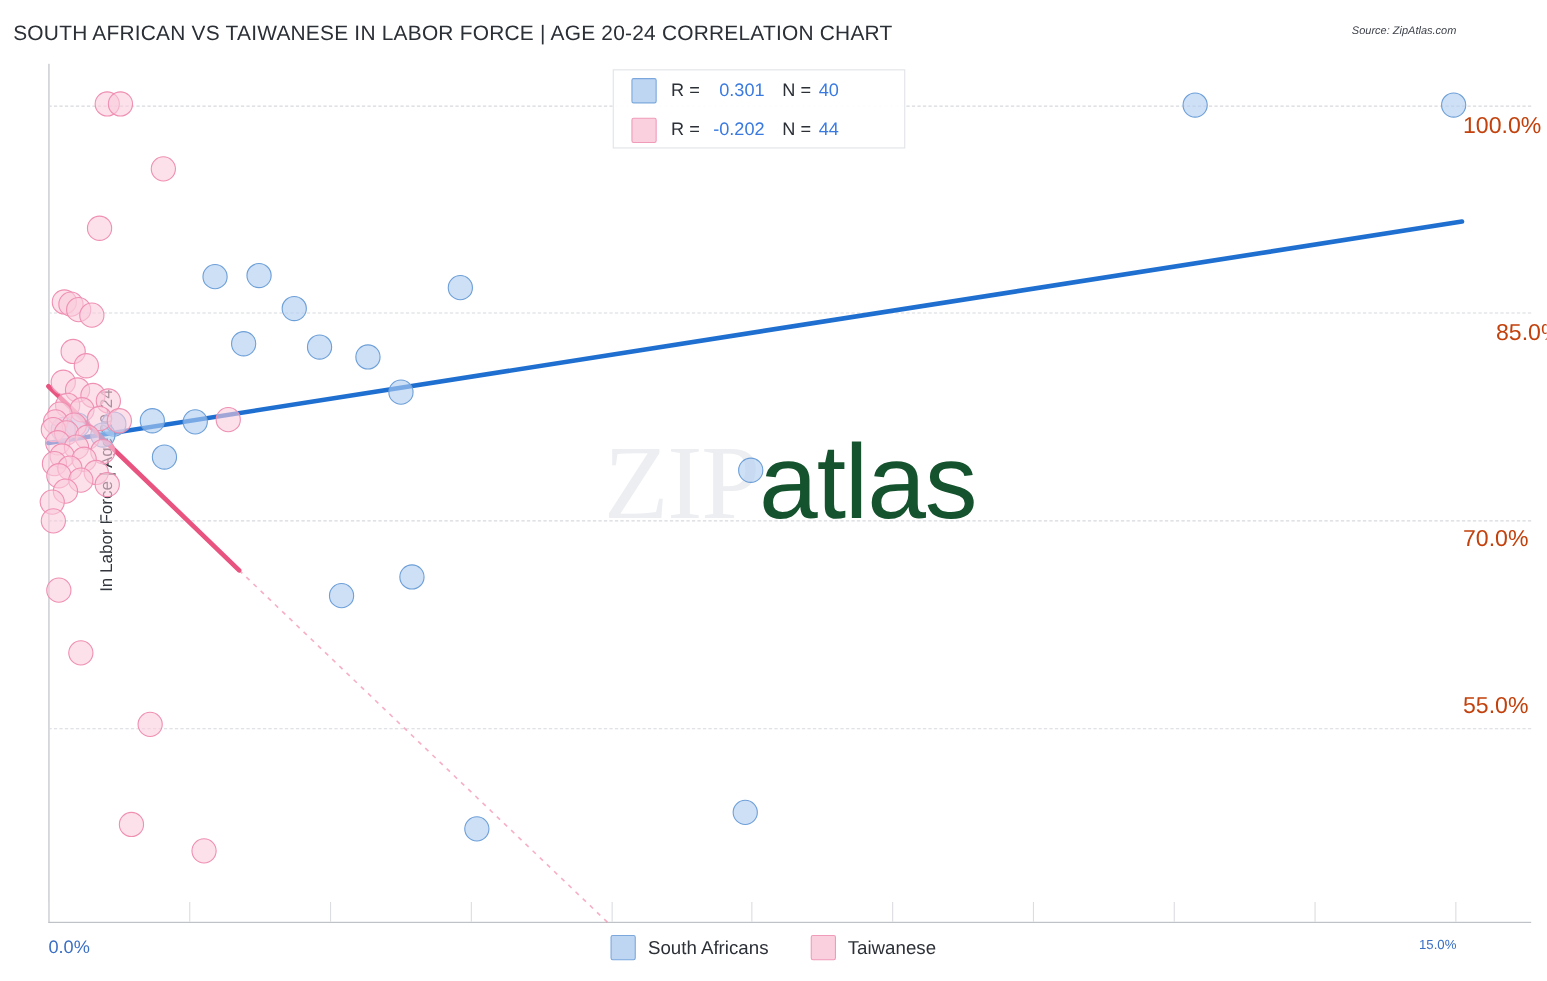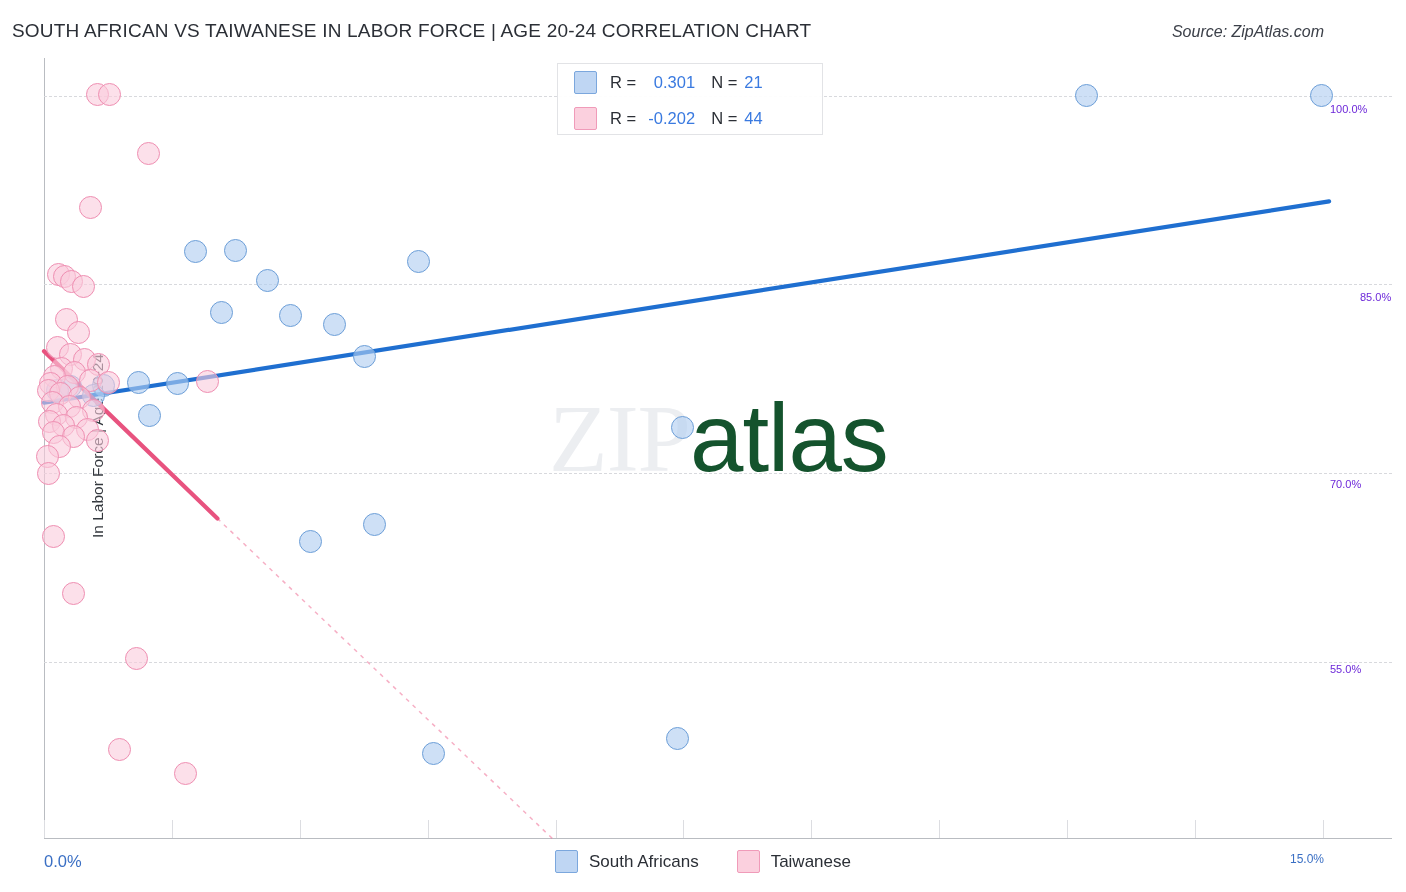--- a/index.html
+++ b/index.html
@@ -13,21 +13,21 @@
   #root { position: relative; width: 1336px; height: 892px; }
 
   
   .chart-title {
     position: absolute; left: 12px; top: 20px;
     font-size: 19px; letter-spacing: .2px;
     color: #2b2f36; white-space: nowrap;
   }
   .source-note {
     position: absolute; right: 12px; top: 23px;
-    font-size: 16px; font-style: italic; color: #3c4049;
+    font-size: 10px; font-style: italic; color: #3c4049;
     white-space: nowrap;
   }
 
   
   .plot {
     position: absolute;
     left: 44px; top: 58px;
     width: 1348px; height: 780px;
   }
   .axis-y-line {
@@ -41,21 +41,21 @@
   .gridline {
     position: absolute; left: 0; width: 1348px; height: 0;
     border-top: 1px dashed #d8d9dd;
   }
   .tick-x {
     position: absolute; bottom: 0; width: 1px; height: 18px;
     background: #dcdde1;
   }
   .ylabel-right {
     position: absolute;
-    font-size: 11px; color: #6d28d9;
+    font-size: 21px; color: #c2410c;
     white-space: nowrap;
   }
   .axis-y-title {
     position: absolute;
     left: 6px; top: 50%;
     transform: translateY(-50%) rotate(-90deg);
     transform-origin: center center;
     font-size: 15.5px; color: #33373d; white-space: nowrap;
   }
   .x-min-label {
@@ -260,33 +260,33 @@
         <div class="pt pink" style="width: 23px; height: 23px; left: 81.0627px; top: 588.597px;"></div>
         <div class="pt pink" style="width: 23px; height: 23px; left: 63.988px; top: 680.435px;"></div>
         <div class="pt pink" style="width: 23px; height: 23px; left: 129.591px; top: 704.339px;"></div>
       </div>
   </div>
 
   <div id="ylabels">
       <div class="ylabel-right" style="left: 1330px; top: 102.742px;">100.0%</div>
       <div class="ylabel-right" style="left: 1360px; top: 291.452px;">85.0%</div>
       <div class="ylabel-right" style="left: 1330px; top: 478px;">70.0%</div>
-      <div class="ylabel-right" style="left: 1330px; top: 663px;">55.0%</div>
+      <div class="ylabel-right" style="left: 1330px; top: 630px;">55.0%</div>
     </div>
 
   <div class="x-min-label">0.0%</div>
   <div class="x-max-label">15.0%</div>
 
   <div class="stats-box">
     <div class="stats-row">
       <div class="swatch blue"></div>
       <div class="stats-label">R =</div>
       <div class="stats-value">0.301</div>
       <div class="stats-nlabel">N =</div>
-      <div class="stats-nvalue">21</div>
+      <div class="stats-nvalue">40</div>
     </div>
     <div class="stats-row">
       <div class="swatch pink"></div>
       <div class="stats-label">R =</div>
       <div class="stats-value">-0.202</div>
       <div class="stats-nlabel">N =</div>
       <div class="stats-nvalue">44</div>
     </div>
   </div>
 

